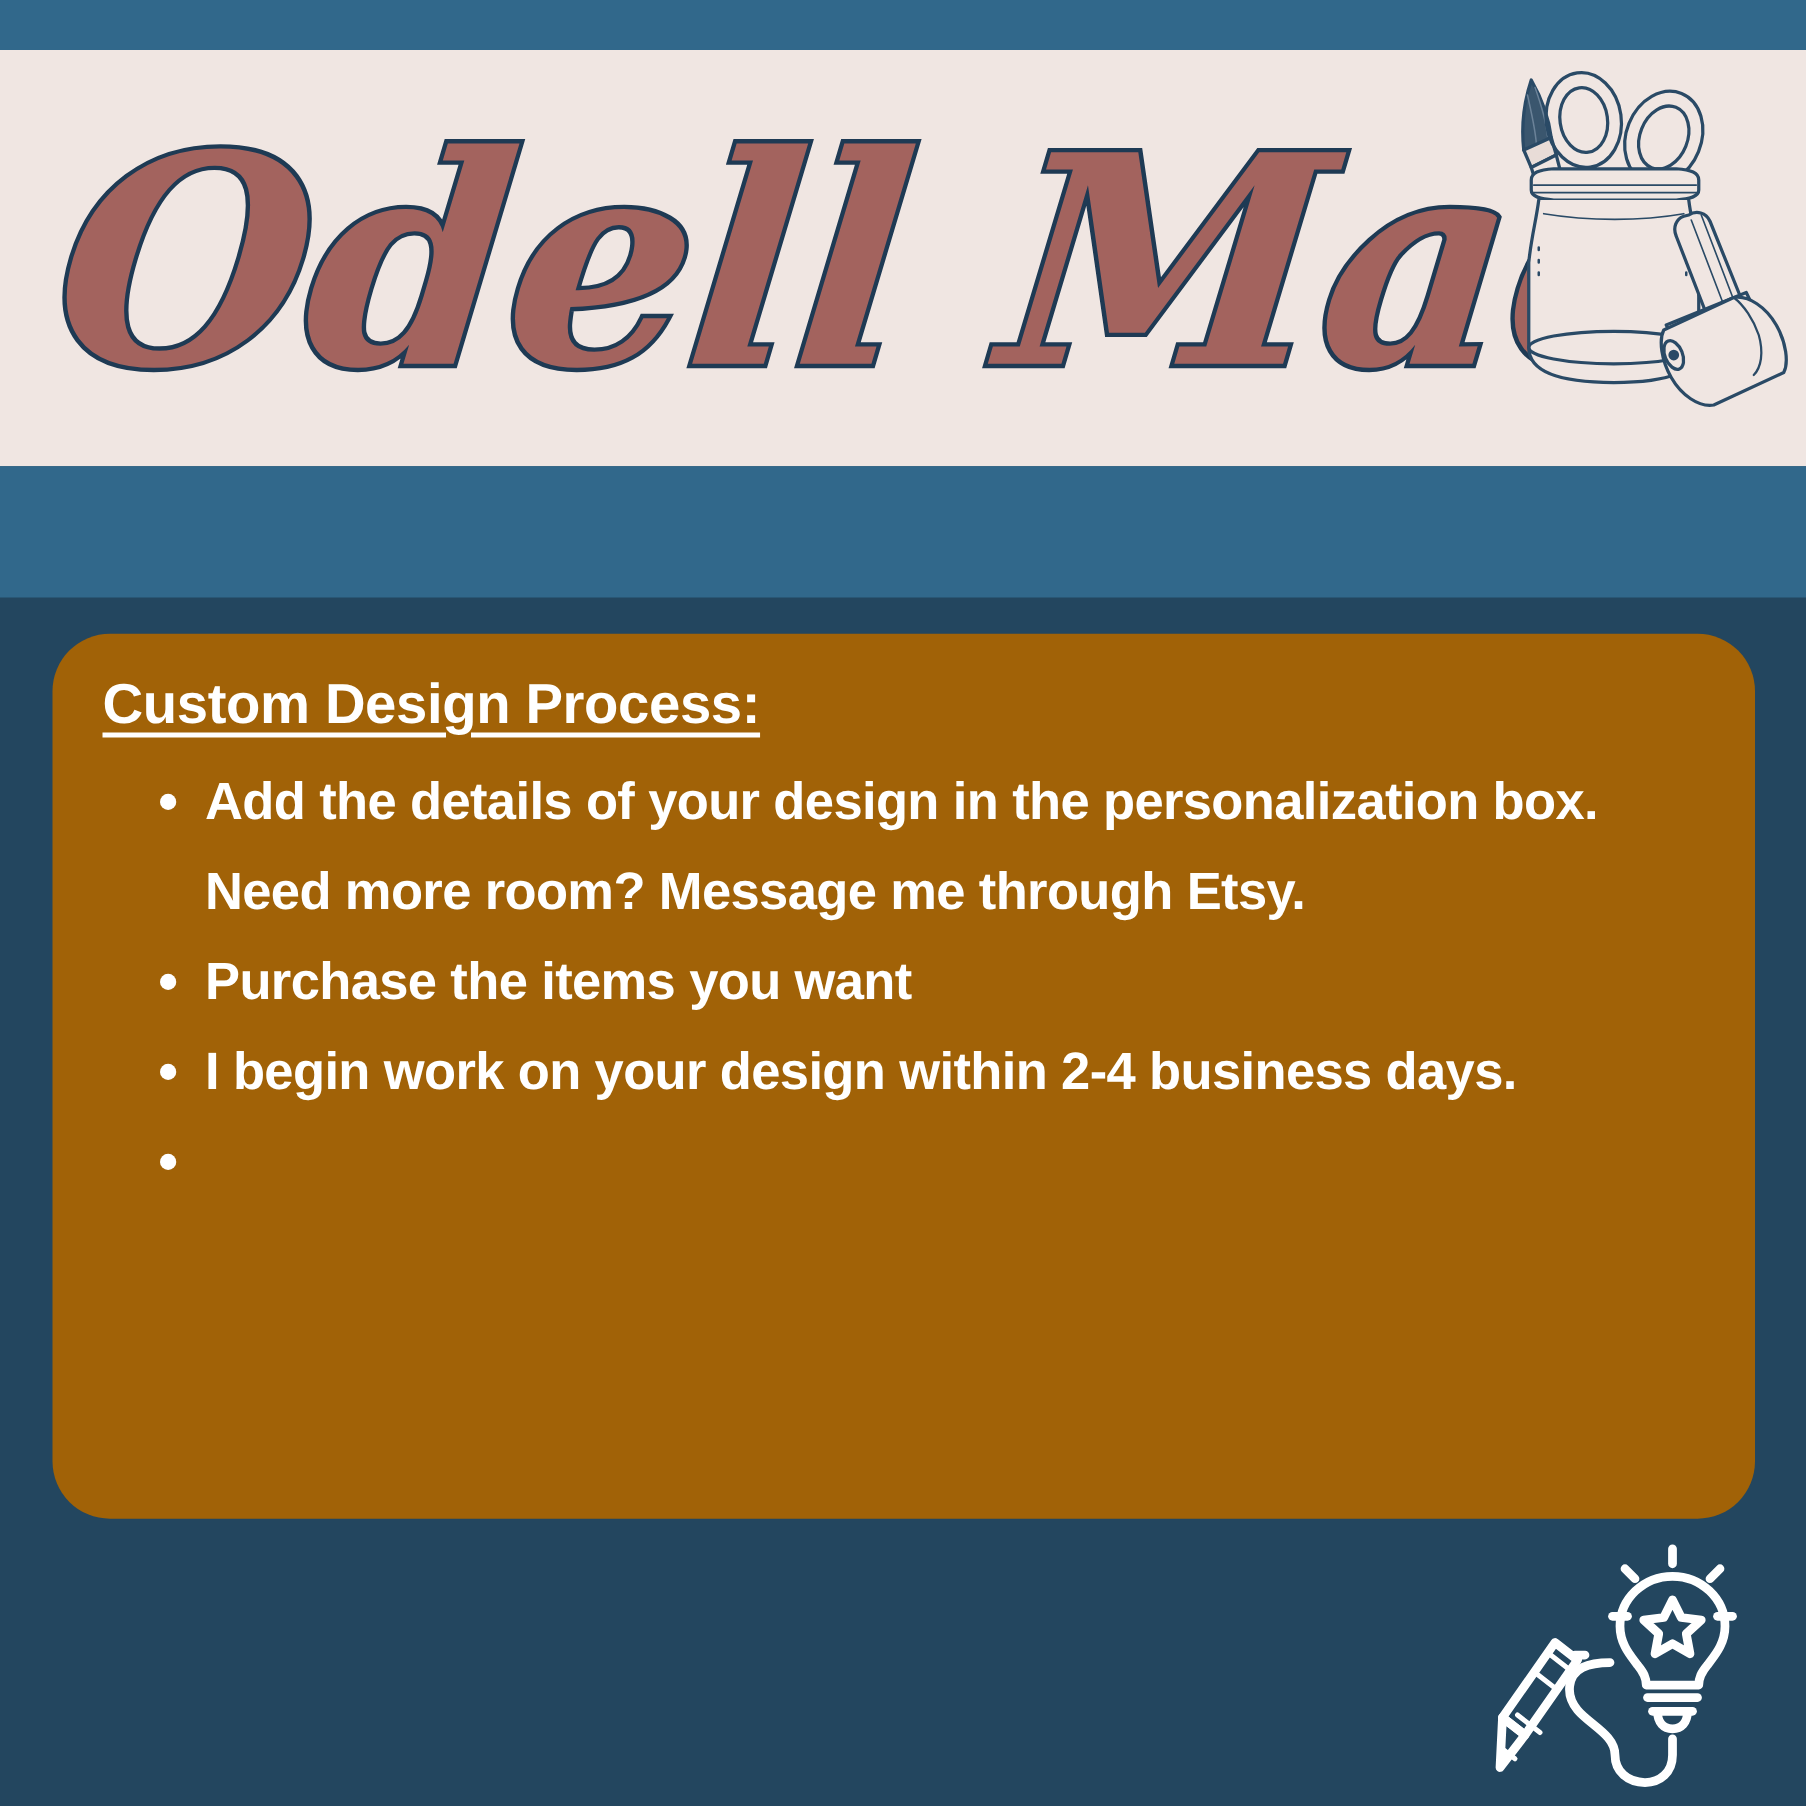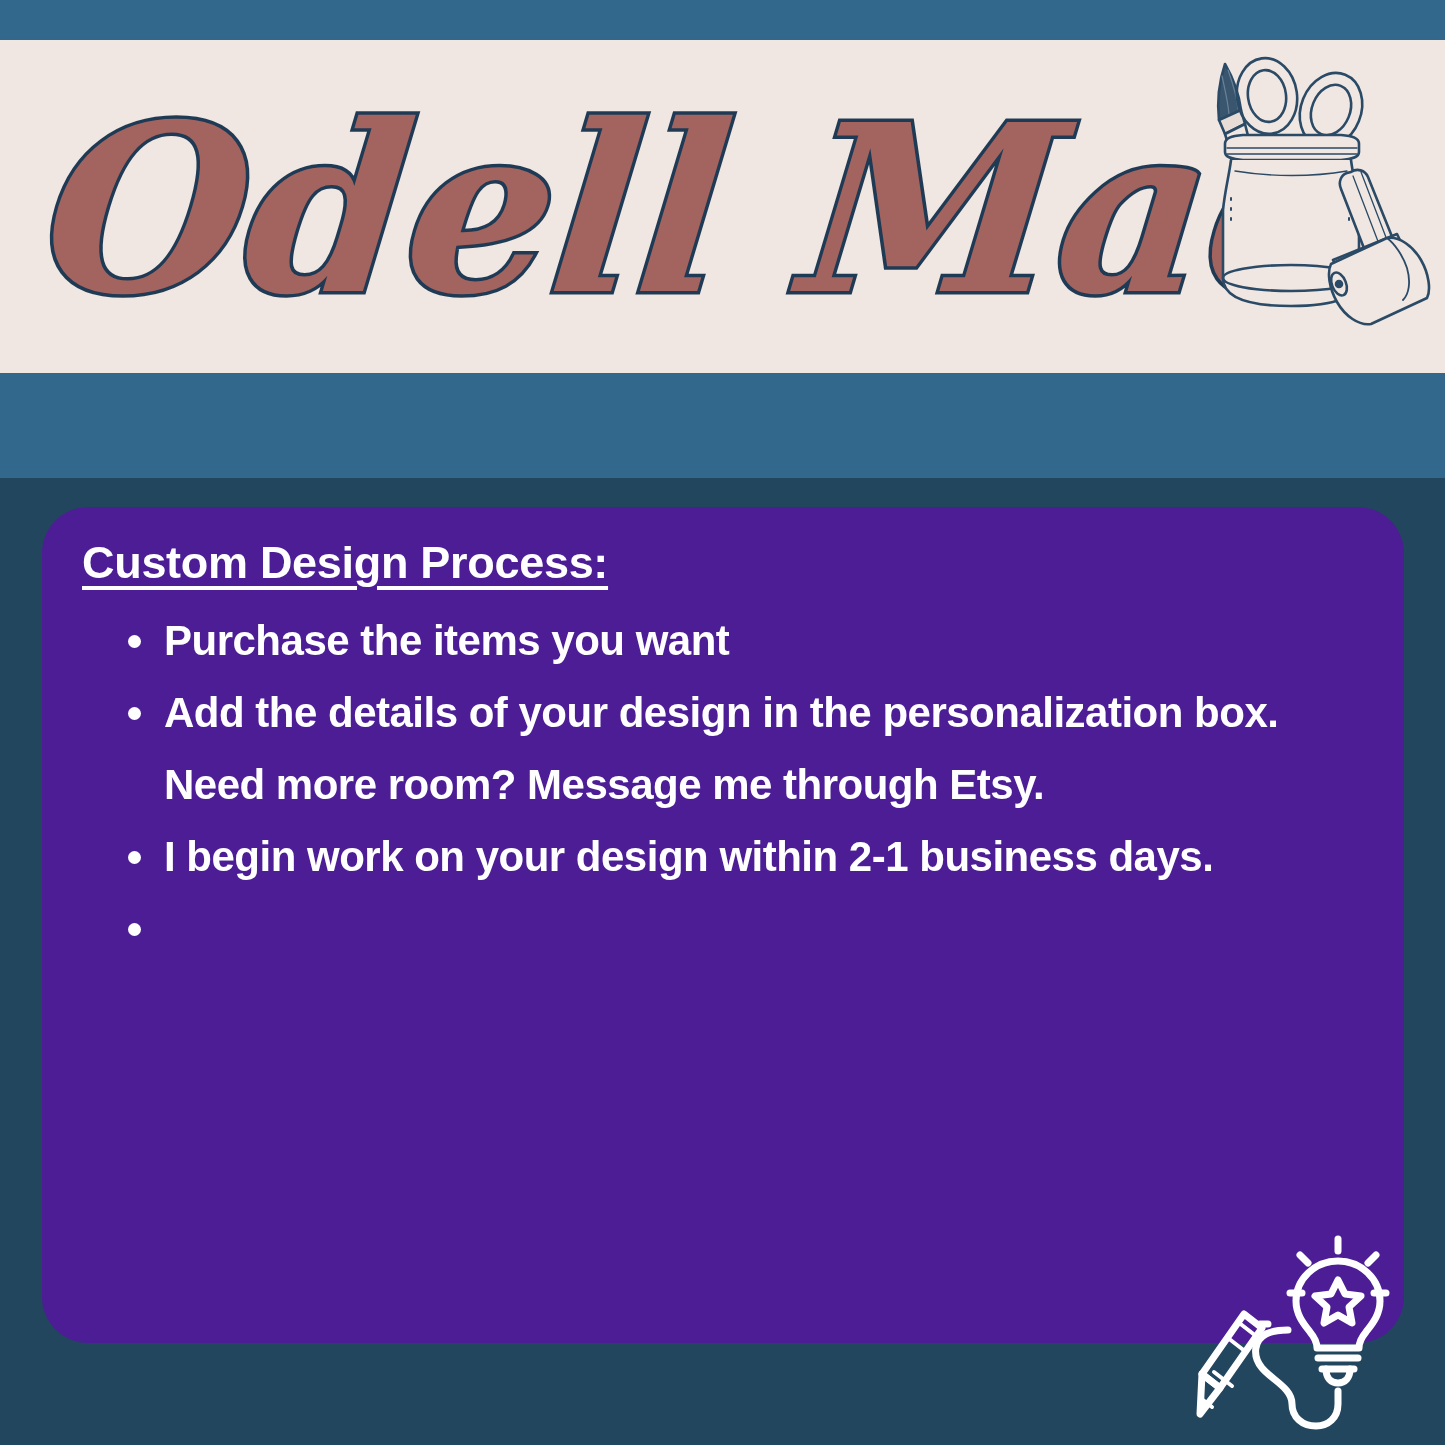--- a/index.html
+++ b/index.html
@@ -54,22 +54,22 @@
   .mid-band {
     position:absolute; left:0; top:373px;
     width:1445px; height:105px;
     background:#31688B;
   }
 
   
   .process-card {
     position:absolute;
     left:42px; top:507px;
-    width:1362px; height:836px;
-    background:#4c1d95;
+    width:1362px; height:708px;
+    background:#a16207;
     border-radius:46px;
     overflow:hidden;
   }
 
   .card-heading {
     position:absolute;
     left:40px; top:30px;
     font-size:45px;
     font-weight:bold;
     color:#FFFFFF;
@@ -161,29 +161,29 @@
   </div>
 
   <div class="mid-band"></div>
 
   <div class="process-card">
     <div class="card-heading">Custom Design Process:</div>
 
     <ul class="process-list">
       <li>
         <span class="dot"></span>
+        <span>Add the details of your design in the personalization box. Need more room? Message me through Etsy.</span>
+      </li>
+      <li>
+        <span class="dot"></span>
         <span>Purchase the items you want</span>
       </li>
       <li>
         <span class="dot"></span>
-        <span>Add the details of your design in the personalization box. Need more room? Message me through Etsy.</span>
-      </li>
-      <li>
-        <span class="dot"></span>
-        <span>I begin work on your design within 2-1 business days.</span>
+        <span>I begin work on your design within 2-4 business days.</span>
       </li>
       <li>
         <span class="dot"></span>
       </li>
     </ul>
   </div>
 
   <div class="idea-icon">
     <svg viewBox="0 0 215 205" width="215" height="205" fill="none" stroke="#FFFFFF" stroke-width="7" stroke-linecap="round" stroke-linejoin="round">
 

